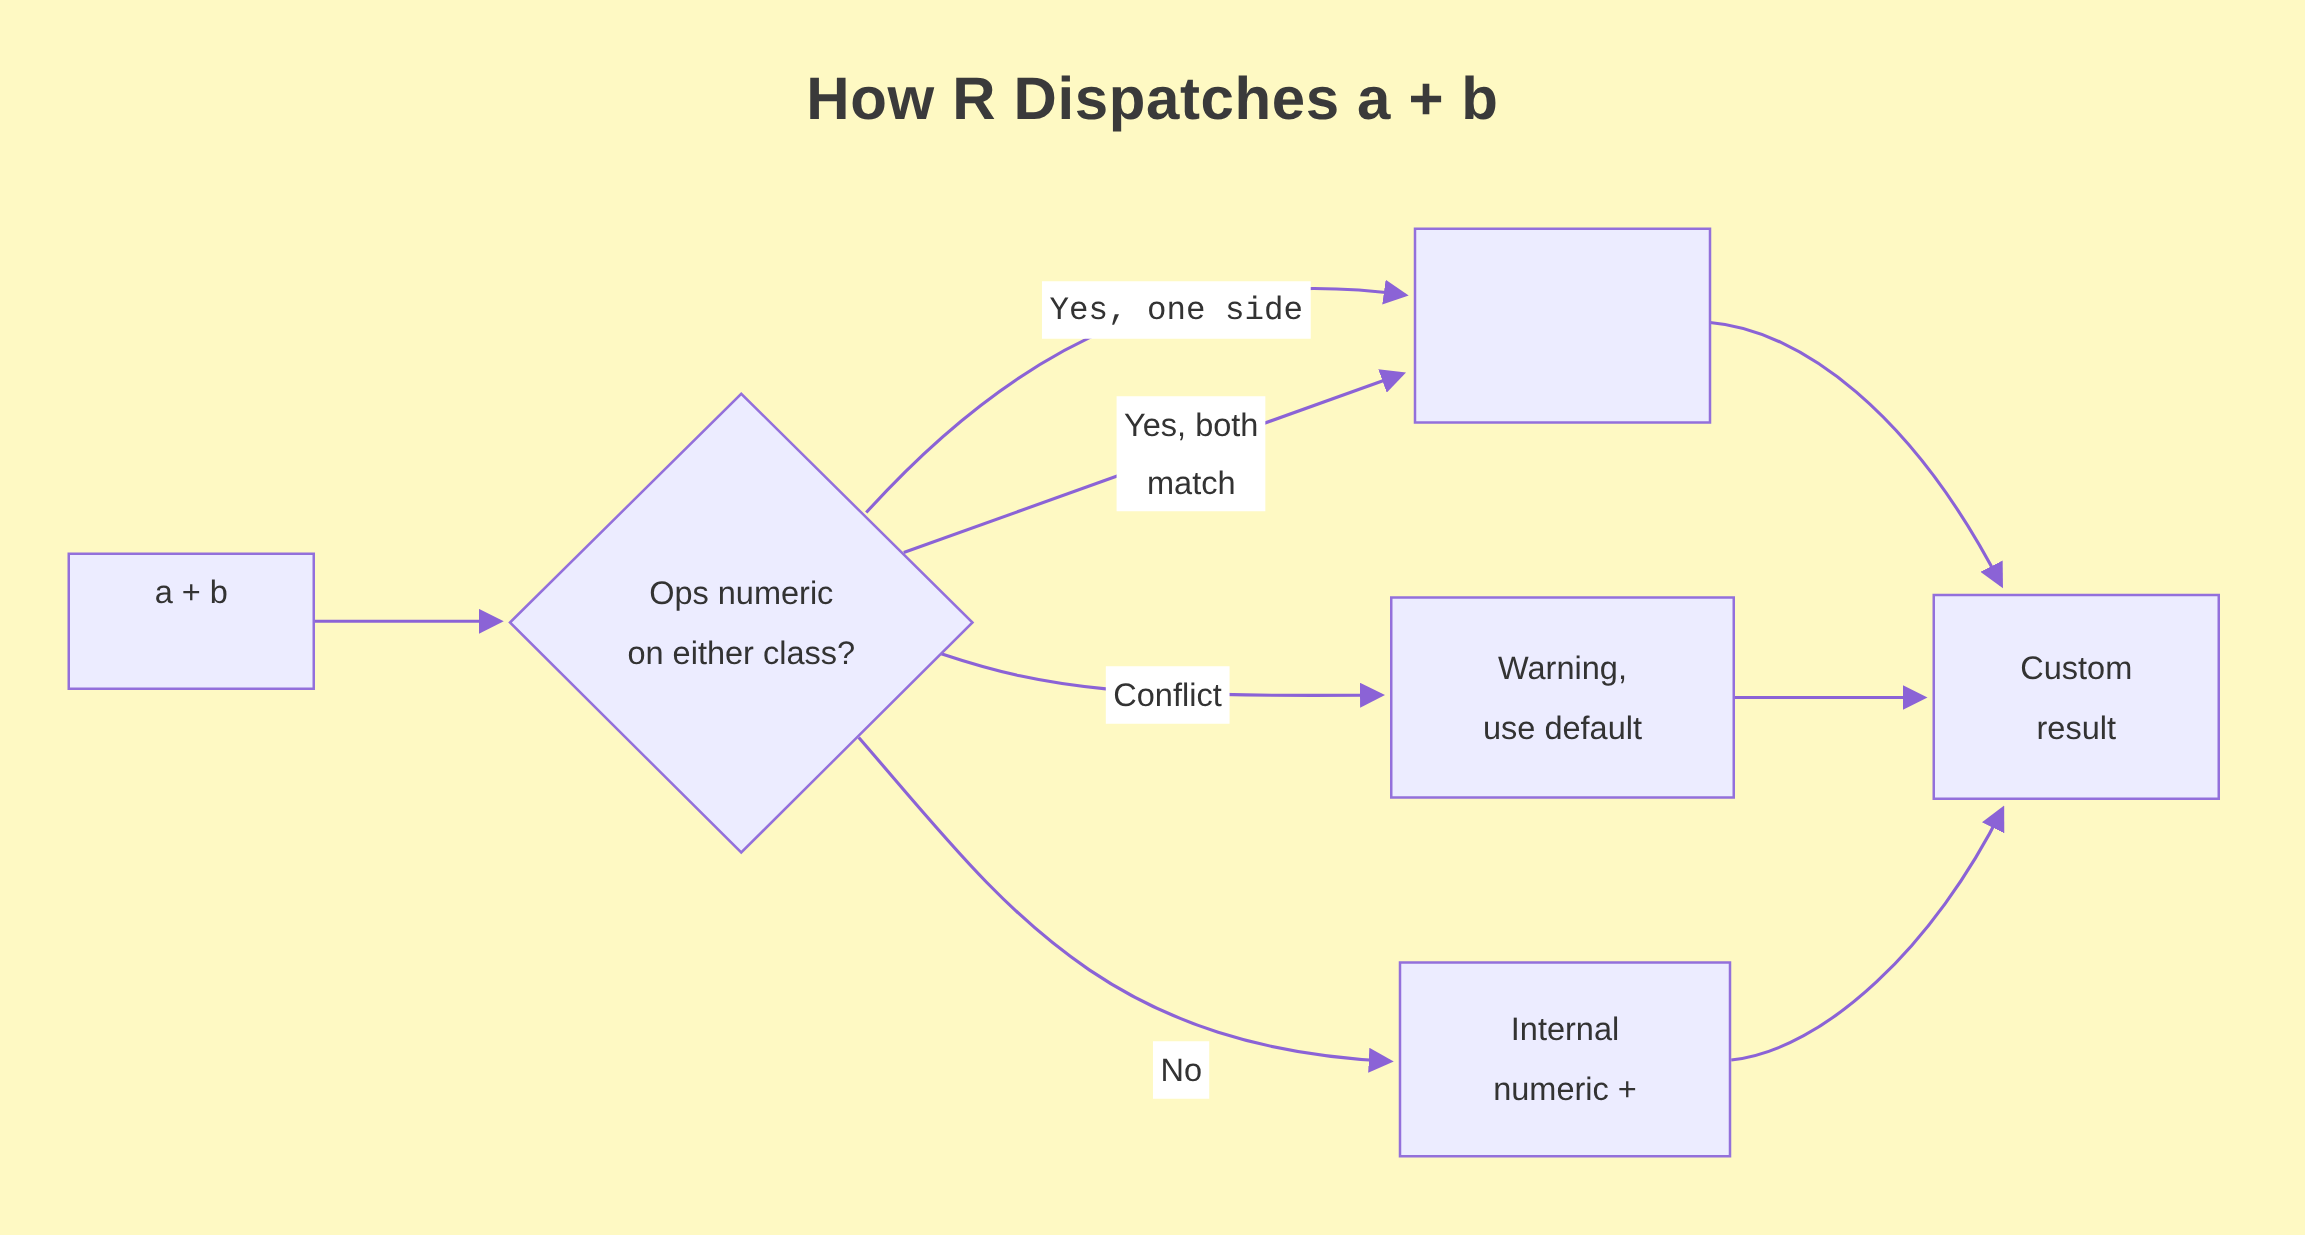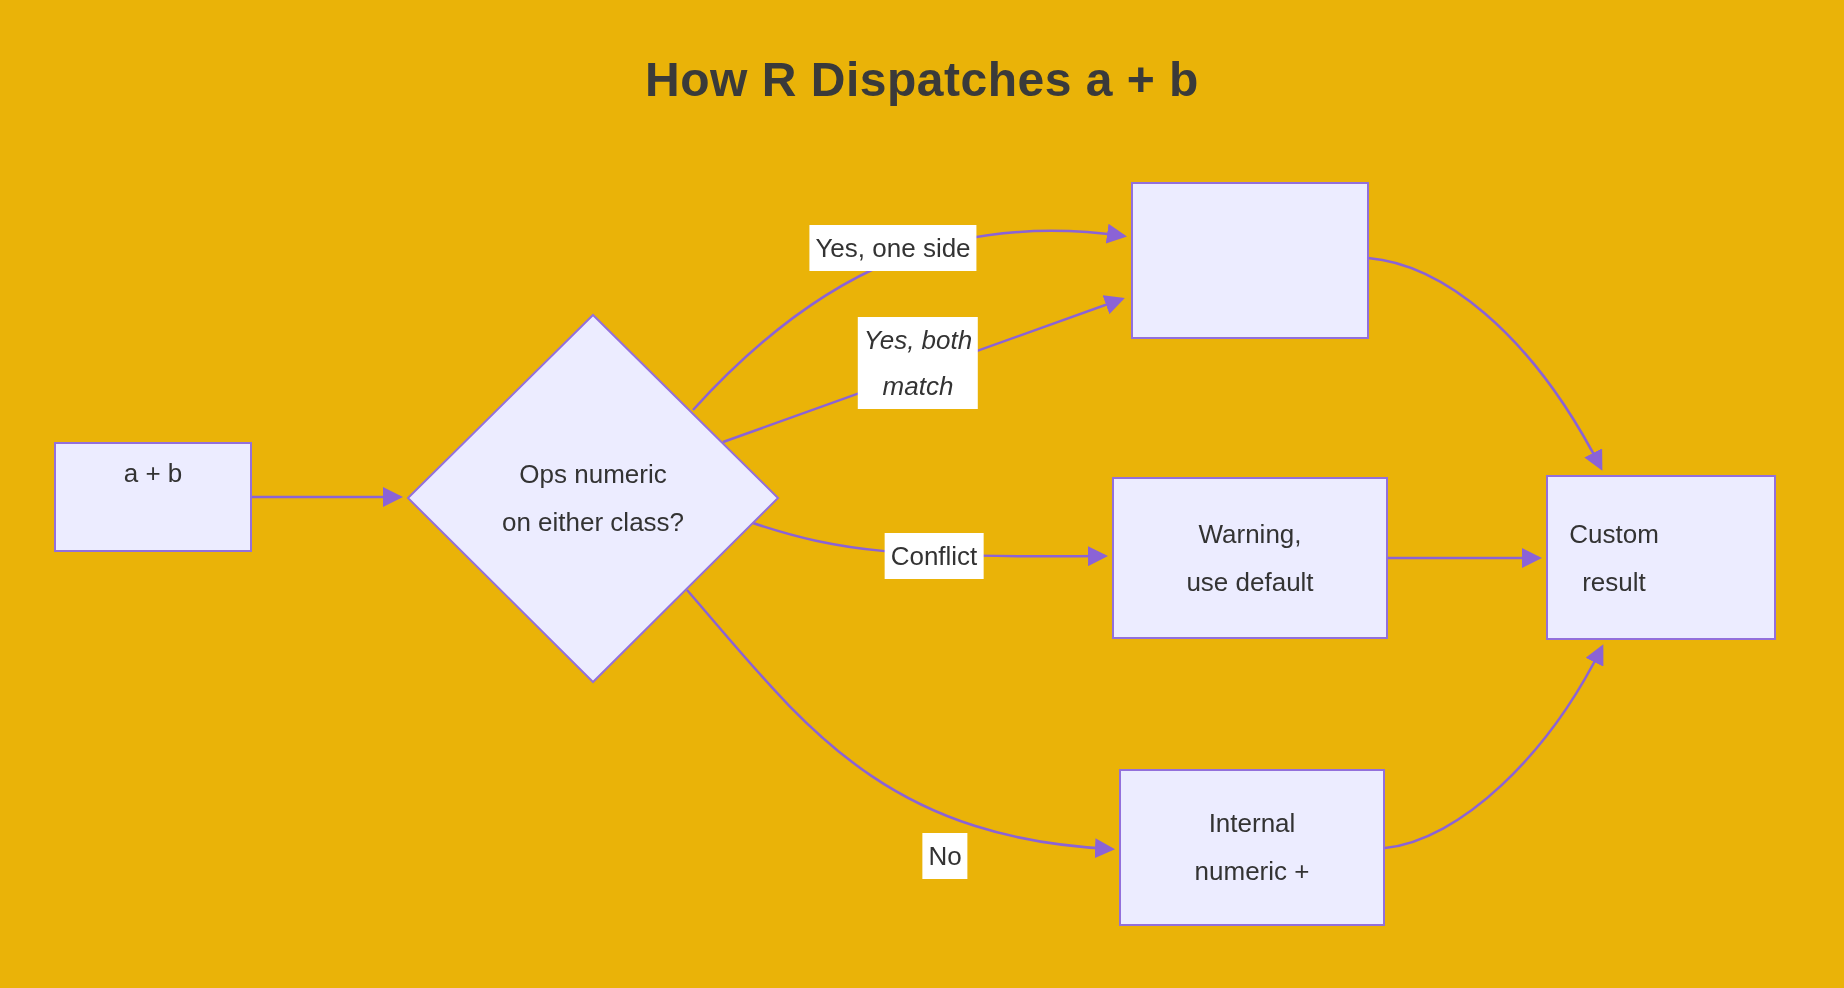--- a/index.html
+++ b/index.html
@@ -5,21 +5,21 @@
   html, body {
     margin: 0;
     padding: 0;
     background: #ffffff;
     font-family: "Liberation Sans", "DejaVu Sans", sans-serif;
   }
   .stage {
     position: relative;
     width: 1844px;
     height: 988px;
-    background: #eab308;
+    background: #fef9c3;
     overflow: hidden;
   }
   .diagram-title {
     position: absolute;
     top: 52px;
     left: 0;
     width: 1844px;
     text-align: center;
     font-size: 48px;
     font-weight: 700;
@@ -114,28 +114,28 @@
   <div class="nlabel" style="left:1250px; top:558px;text-align:right;">
     <span>Warning,</span>
     <span>use default</span>
   </div>
 
   <div class="nlabel" style="left:1252px; top:847px;">
     <span>Internal</span>
     <span>numeric +</span>
   </div>
 
-  <div class="nlabel" style="left:1614px; top:558px;">
+  <div class="nlabel" style="left:1661px; top:558px;">
     <span>Custom</span>
     <span>result</span>
   </div>
 
-  <div class="elabel" style="left:893px; top:248px;">Yes, one side</div>
+  <div class="elabel" style="left:941px; top:248px;font-family:Liberation Mono, monospace;">Yes, one side</div>
 
-  <div class="elabel" style="left:918px; top:363px;font-style:italic;">
+  <div class="elabel" style="left:953px; top:363px;">
     <div>Yes, both</div>
     <div>match</div>
   </div>
 
   <div class="elabel" style="left:934px; top:556px;">Conflict</div>
 
   <div class="elabel" style="left:945px; top:856px;">No</div>
 
 </div>
 

